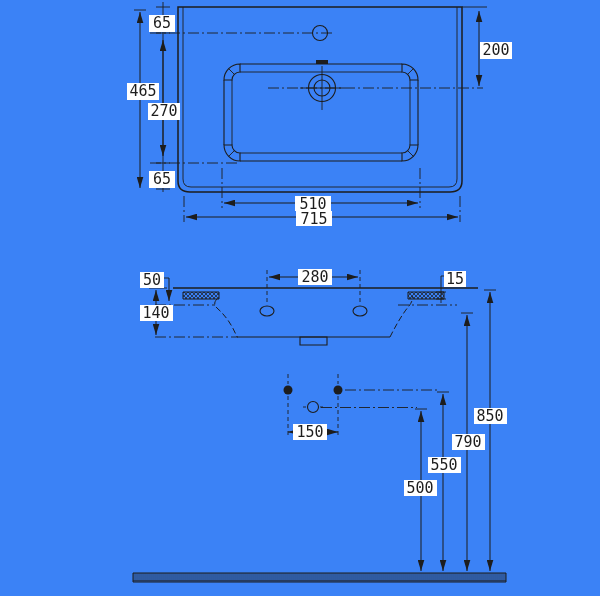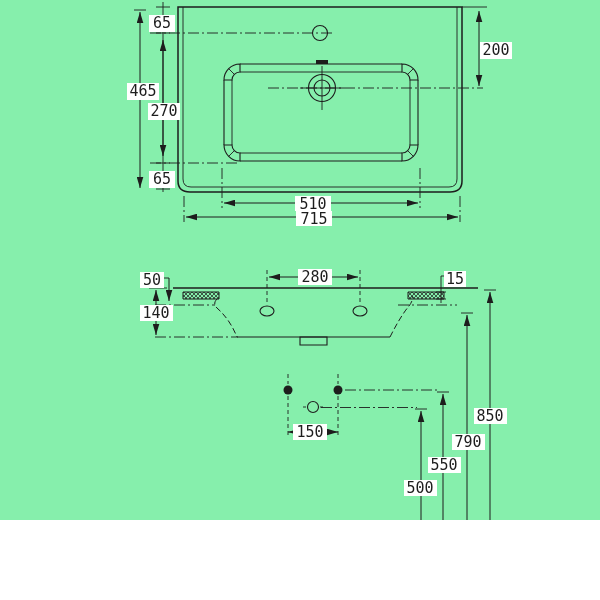--- a/index.html
+++ b/index.html
@@ -1,16 +1,16 @@
 <!DOCTYPE html>
 <html><head>
 <meta charset="utf-8">
 <style>
   html,body{margin:0;padding:0;background:#fff;}
-  .stage{width:600px;height:520px;background:#86efac;position:relative;font-family:"DejaVu Sans Mono","Liberation Mono",monospace;}
+  .stage{width:600px;height:596px;background:#3b82f6;position:relative;font-family:"DejaVu Sans Mono","Liberation Mono",monospace;}
   svg{display:block;}
   svg line, svg path, svg rect, svg circle, svg ellipse{vector-effect:non-scaling-stroke;}
   .ln{stroke:#1d1d1d;stroke-width:1.1;fill:none;}
   .ln2{stroke:#1d1d1d;stroke-width:1.5;fill:none;}
   .thin{stroke:#1d1d1d;stroke-width:0.9;fill:none;}
   .dashdot{stroke:#1d1d1d;stroke-width:0.9;fill:none;stroke-dasharray:11 3 2 3;}
   .dashed{stroke:#1d1d1d;stroke-width:0.9;fill:none;stroke-dasharray:4 3;}
   .hidden-curve{stroke:#1d1d1d;stroke-width:1;fill:none;stroke-dasharray:6 3;}
   .dim{stroke:#1d1d1d;stroke-width:1;fill:none;}
   .fillb{fill:#1d1d1d;stroke:none;}

